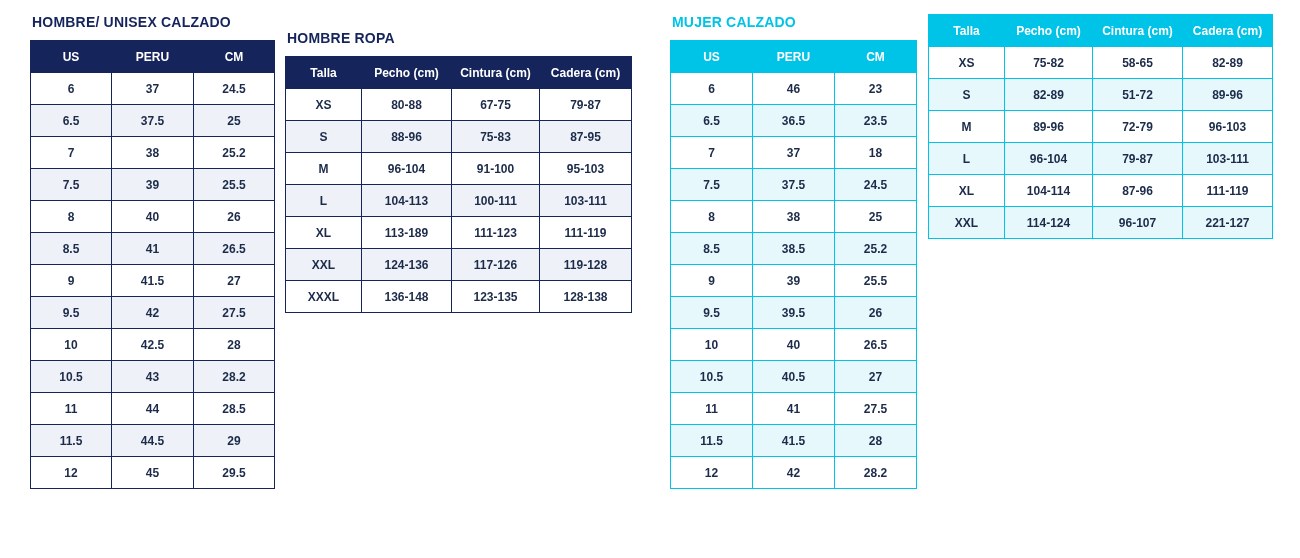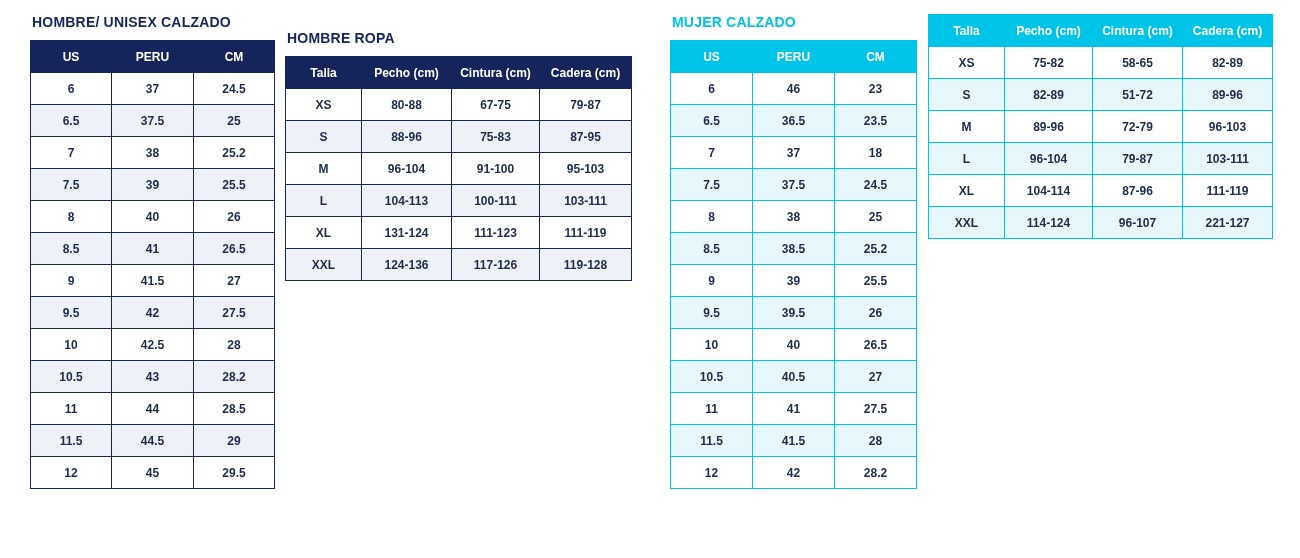--- a/index.html
+++ b/index.html
@@ -233,29 +233,35 @@
             <td>95-103</td>
           </tr>
         <tr>
             <td>L</td>
             <td>104-113</td>
             <td>100-111</td>
             <td>103-111</td>
           </tr>
         <tr>
             <td>XL</td>
-            <td>131-124</td>
+            <td>113-189</td>
             <td>111-123</td>
             <td>111-119</td>
           </tr>
         <tr>
             <td>XXL</td>
             <td>124-136</td>
             <td>117-126</td>
             <td>119-128</td>
+          </tr>
+        <tr>
+            <td>XXXL</td>
+            <td>136-148</td>
+            <td>123-135</td>
+            <td>128-138</td>
           </tr>
       </tbody>
     </table>
   </div>
 
   <div class="panel" id="panel-mujer-calzado">
     <div class="panel-title title-cyan">MUJER CALZADO</div>
     <table class="sizes cyan" id="tbl-mujer-calzado">
       <colgroup>
           <col class="c0">

